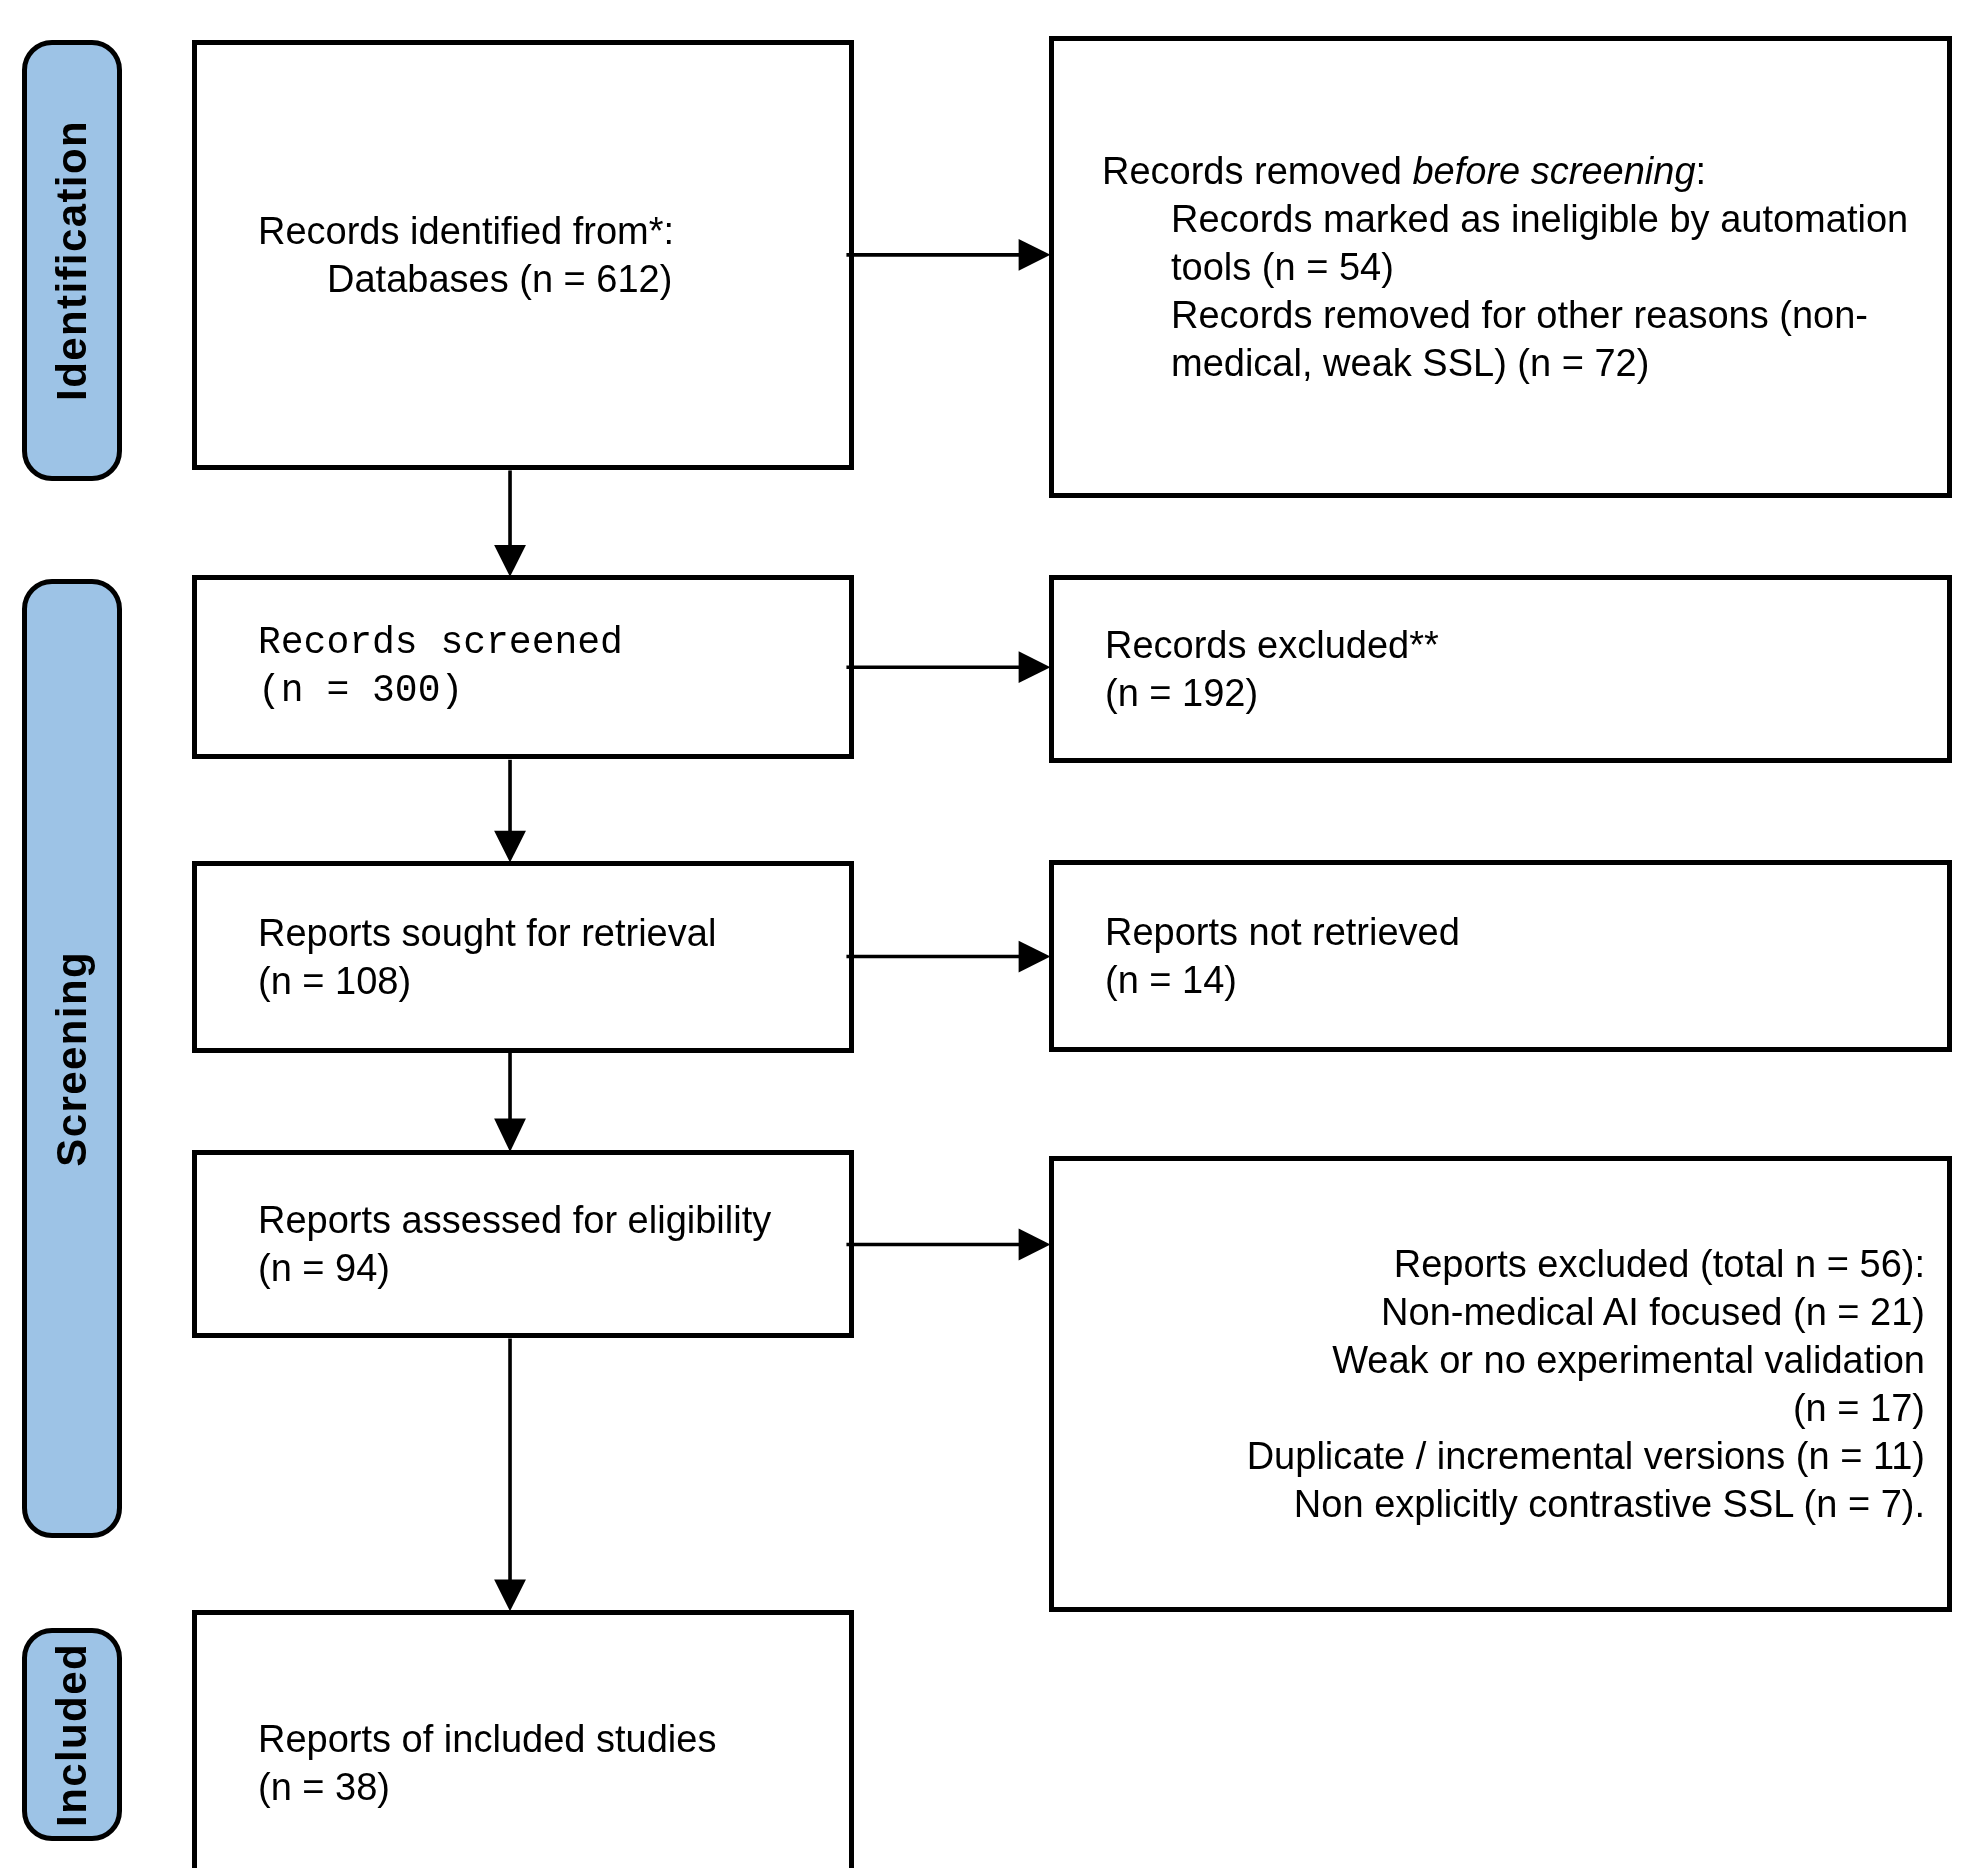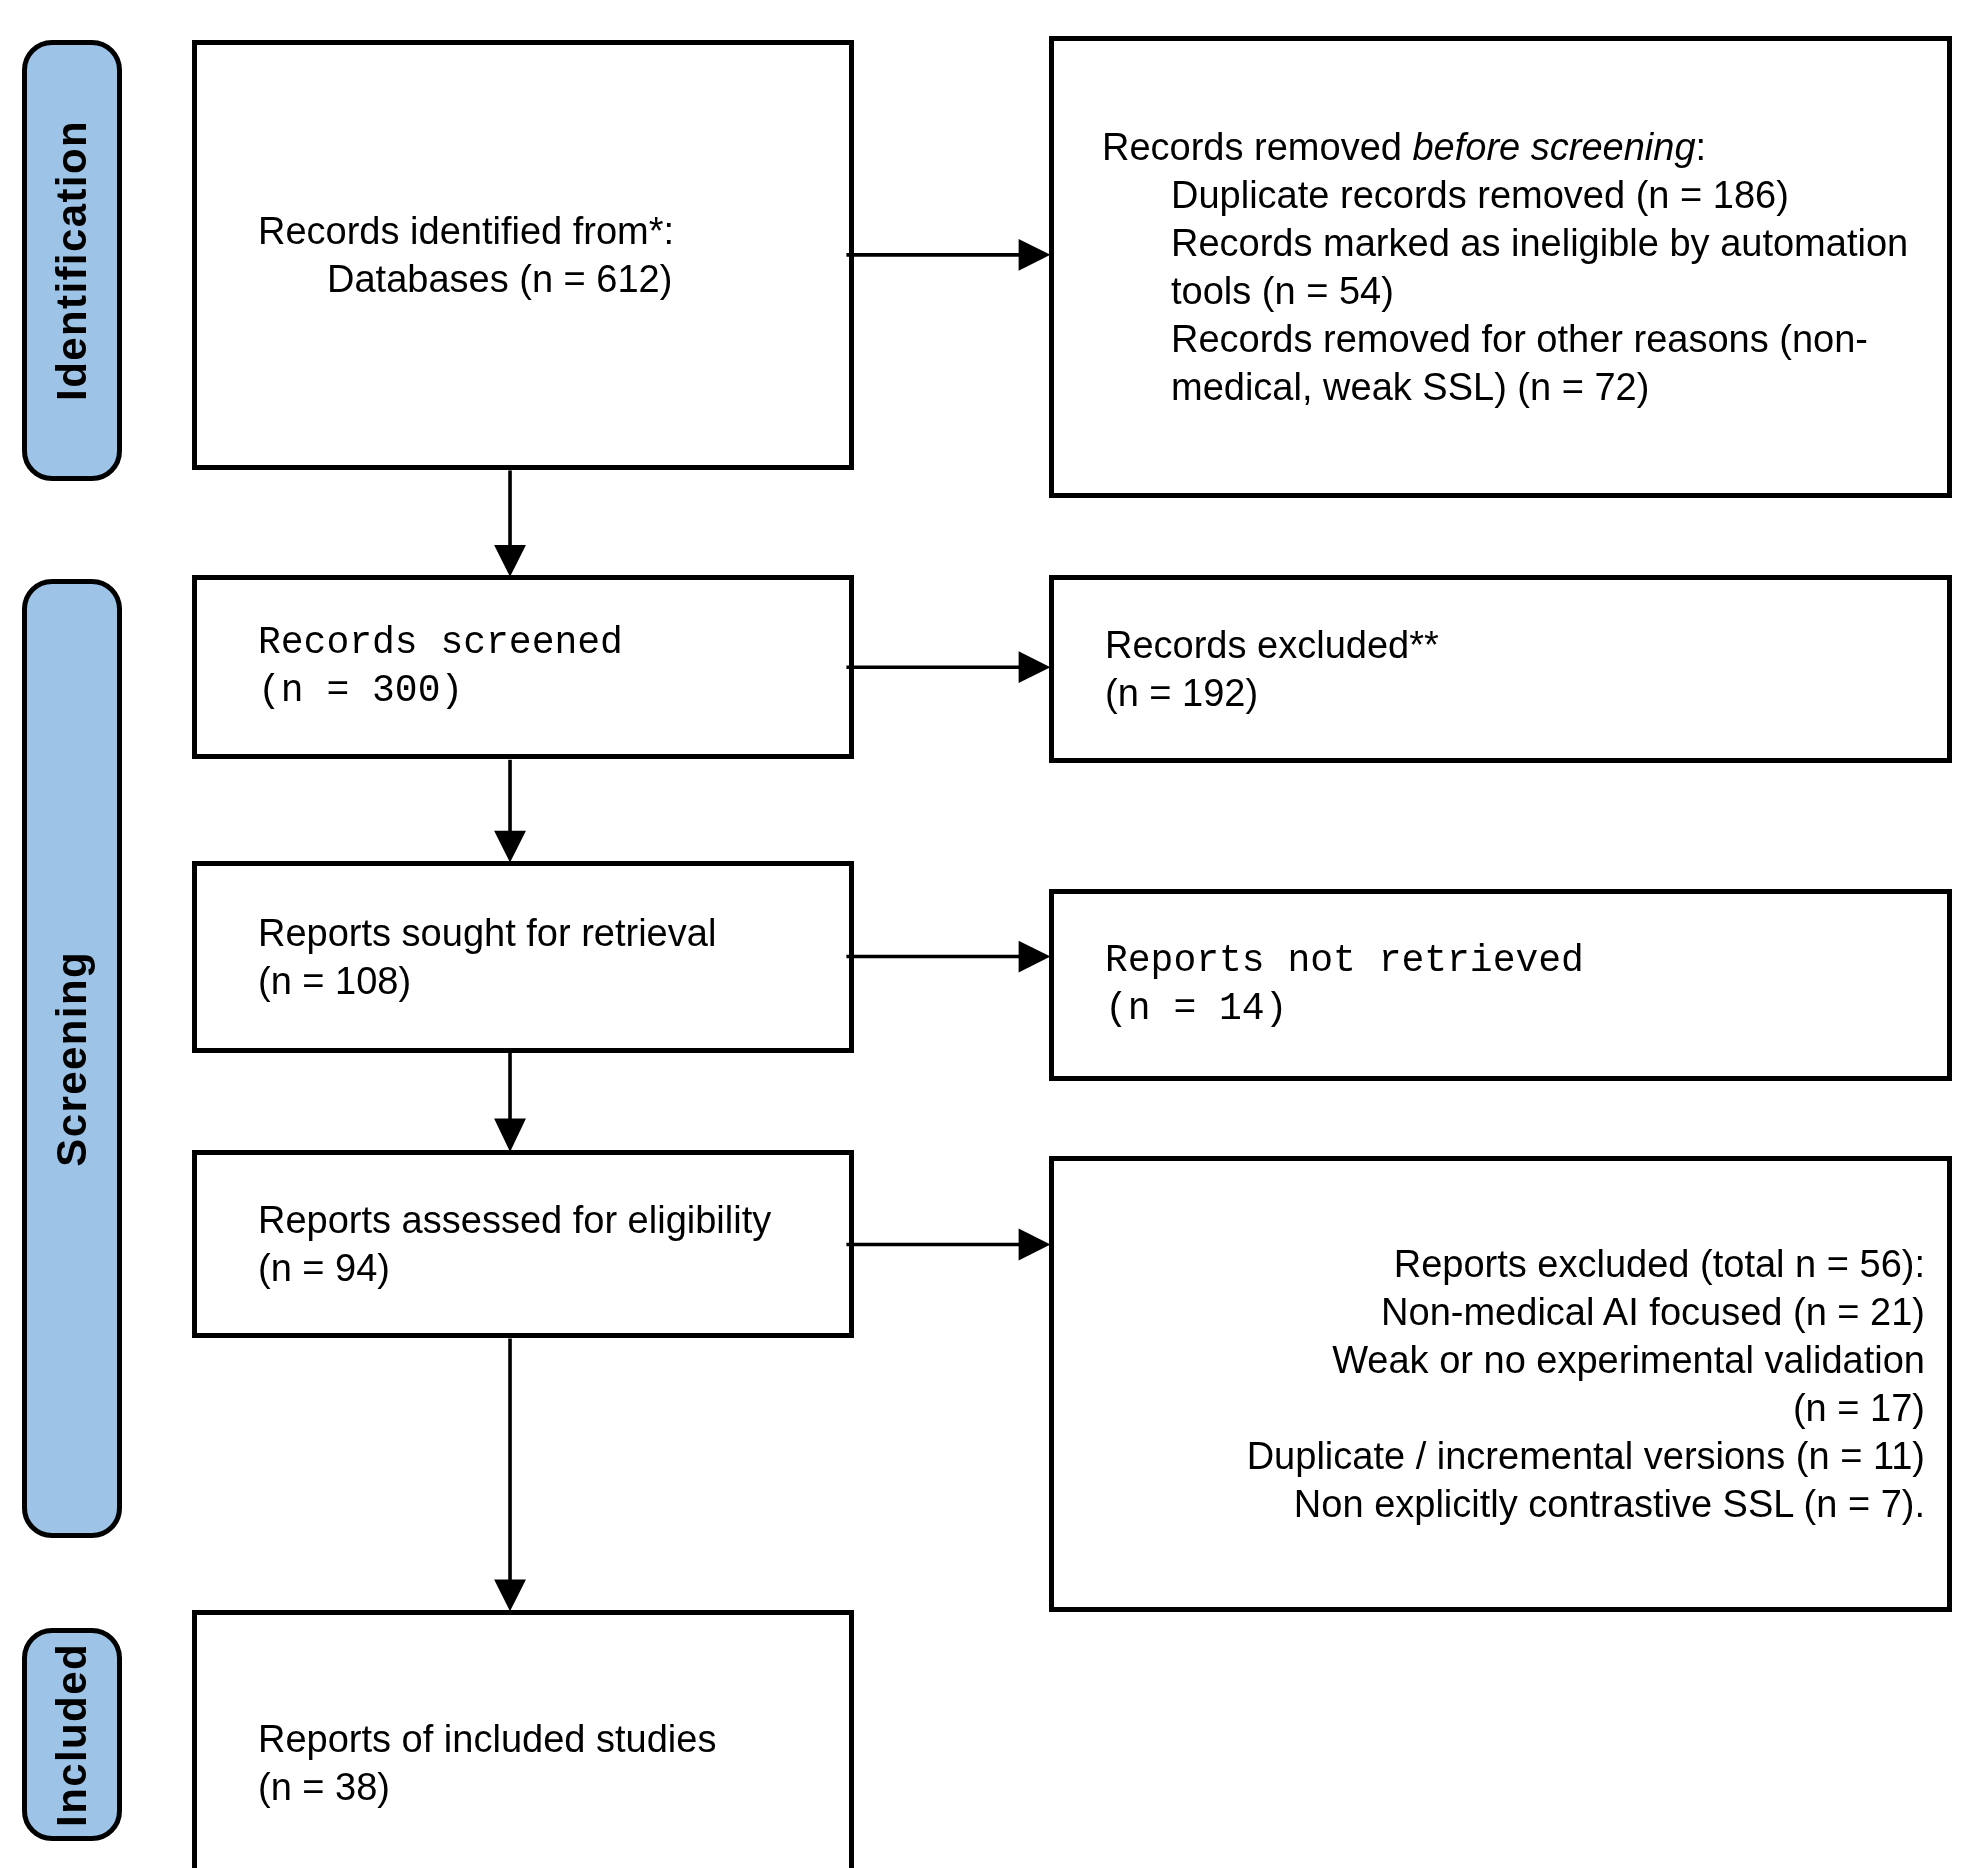--- a/index.html
+++ b/index.html
@@ -56,21 +56,21 @@
   .col-right { left: 1049px; width: 903px; padding: 14.5px 22px 14.5px 51px; }
 
   .box-identified       { top: 40px;   height: 430px; }
   .box-screened         { top: 575px;  height: 184px; font-family: Liberation Mono, monospace; }
   .box-sought           { top: 861px; height: 192px; }
   .box-assessed         { top: 1150px; height: 188px; }
   .box-included-studies { top: 1610px; height: 305px; }
 
   .box-removed          { top: 36px;   height: 462px; padding-left: 48px; }
   .box-records-excluded { top: 575px;  height: 188px; }
-  .box-not-retrieved    { top: 889px; height: 192px; font-family: Liberation Mono, monospace; }
+  .box-not-retrieved    { top: 860px; height: 192px; }
   .box-reports-excluded { top: 1156px; height: 456px; text-align: right; }
 
   .arrows {
     position: absolute;
     top: 0; left: 0;
     pointer-events: none;
   }
   .arrows line { stroke: #000000; stroke-width: 5px; }
   .arrows polygon { fill: #000000; }
 
@@ -111,21 +111,20 @@
     <div class="ln">(n = 94)</div>
   </div>
 
   <div class="box col-left box-included-studies">
     <div class="ln">Reports of included studies</div>
     <div class="ln">(n = 38)</div>
   </div>
 
   <div class="box col-right box-removed">
     <div class="ln"><span>Records removed </span><em class="it">before screening</em><span>:</span></div>
-    <div class="ln indent">Duplicate records removed (n = 186)</div>
     <div class="ln indent">Records marked as ineligible by automation</div>
     <div class="ln indent">tools (n = 54)</div>
     <div class="ln indent">Records removed for other reasons (non-</div>
     <div class="ln indent">medical, weak SSL) (n = 72)</div>
   </div>
 
   <div class="box col-right box-records-excluded">
     <div class="ln">Records excluded**</div>
     <div class="ln">(n = 192)</div>
   </div>

